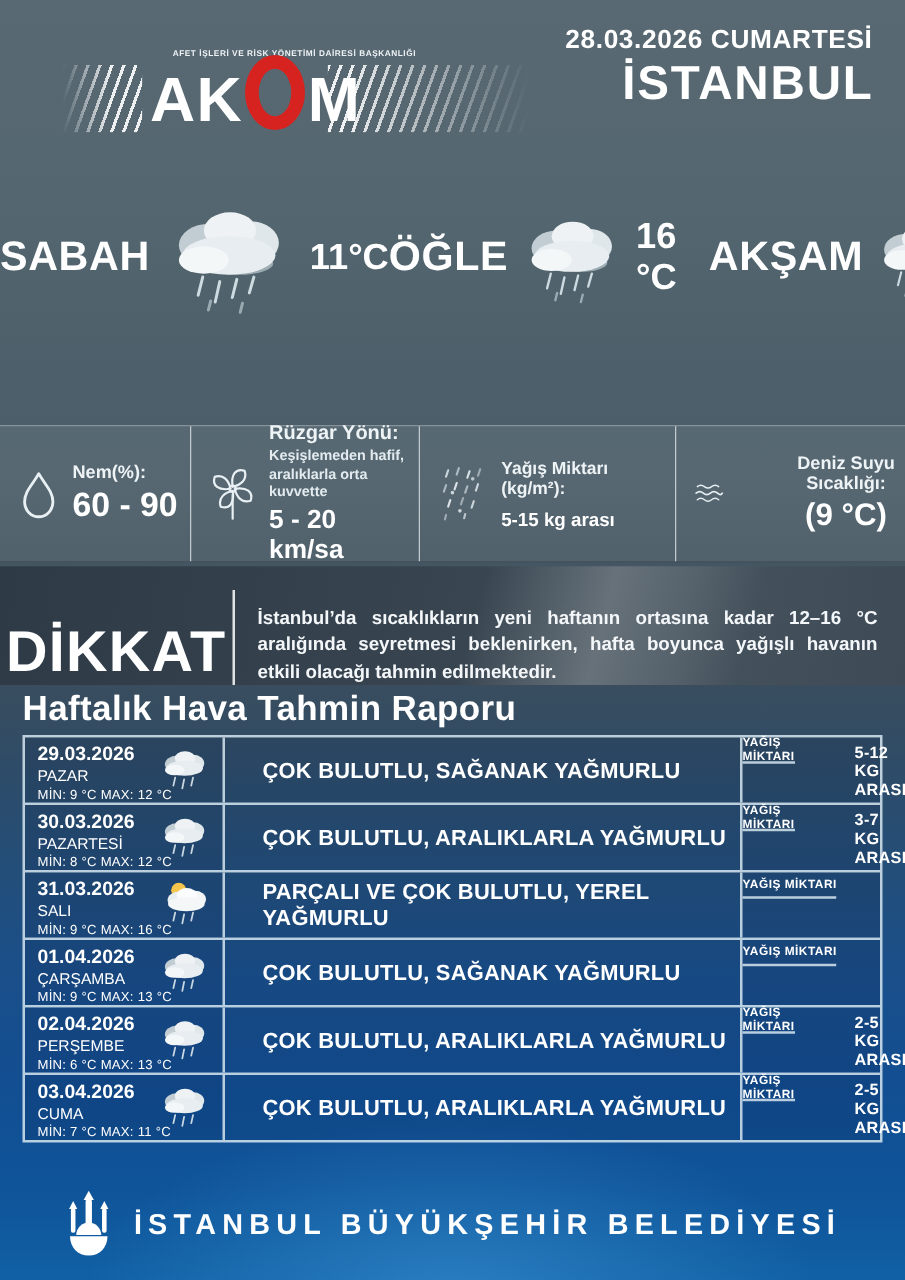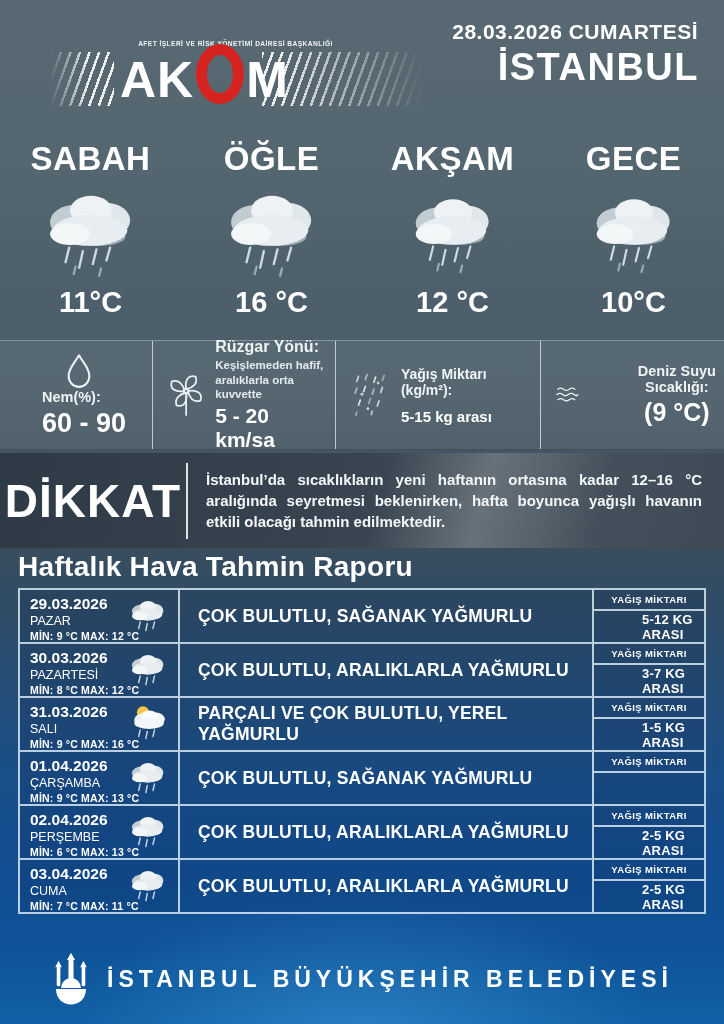--- a/index.html
+++ b/index.html
@@ -39,47 +39,47 @@
   .hdr-date{
     position:absolute;right:26px;top:20px;font-size:21px;font-weight:800;
     letter-spacing:.5px;text-align:right;
   }
   .hdr-city{
     position:absolute;right:25px;top:46px;font-size:38px;font-weight:800;
     letter-spacing:1.5px;text-align:right;
   }
   
   .periods{position:absolute;left:0;top:140px;width:724px;display:flex;}
-  .period{flex:1;display:flex;flex-direction:column;align-items:center;}
+  .period{flex:1;display:flex;flex-direction:row;align-items:center;margin-top:12px;}
   .period .plabel{font-size:33px;font-weight:800;letter-spacing:.5px;}
   .period svg{margin-top:6px;}
   .period .ptemp{font-size:29px;font-weight:800;margin-top:2px;}
   
   .metrics{
     position:absolute;left:0;top:340px;width:724px;height:108px;display:flex;
     background:rgba(255,255,255,0.07);
     border-top:1px solid rgba(255,255,255,0.28);
     border-bottom:1px solid rgba(0,0,0,0.18);
   }
   .metric{display:flex;align-items:center;padding:10px 8px 10px 14px;box-sizing:border-box;}
   .metric + .metric{border-left:1.5px solid rgba(255,255,255,0.65);}
-  .m1{width:152px;flex-direction:column;}.m2{width:183px;}.m3{width:205px;}.m4{width:184px;gap:48px;}
+  .m1{width:152px;}.m2{width:183px;}.m3{width:205px;}.m4{width:184px;gap:48px;}
   .metric .mtext{margin-left:10px;}
   .mlabel{font-size:14.5px;font-weight:600;color:#eef3f6;}
   .msub{font-size:11.5px;font-weight:600;color:#e3ebef;line-height:1.25;margin-top:2px;}
   .mvalue-big{font-size:27px;font-weight:600;margin-top:3px;}
   .mvalue-mid{font-size:21px;font-weight:600;margin-top:2px;}
   .mvalue-sm{font-size:15px;font-weight:600;margin-top:10px;}
   
   .alert{
     position:absolute;left:0;top:453px;width:724px;height:95px;
     background:
       linear-gradient(105deg, rgba(255,255,255,0) 52%, rgba(255,255,255,0.22) 66%, rgba(255,255,255,0.04) 82%),
       linear-gradient(100deg,#2e3b46 0%,#37444f 45%,#3e4c57 75%,#36434e 100%);
-    display:flex;align-items:center;
+    display:flex;align-items:flex-end;
   }
   .alert-title{
     width:186px;text-align:center;font-size:46px;font-weight:800;letter-spacing:1px;
   }
   .alert-divider{width:2px;height:76px;background:rgba(255,255,255,0.85);}
   .alert-text{
     flex:1;padding:0 22px 0 18px;font-size:15px;font-weight:bold;
     line-height:1.42;text-align:justify;color:#f4f7f9;
   }
   
@@ -92,29 +92,29 @@
   }
   .wrow{display:flex;height:52px;border-top:2px solid rgba(214,230,240,0.85);}
   .wrow:first-child{border-top:none;}
   .wdate{
     width:160px;box-sizing:border-box;position:relative;
     padding:5px 8px 4px 10px;border-right:2px solid rgba(214,230,240,0.85);
     background:rgba(10,35,70,0.18);
   }
   .wdate .d1{font-size:15.5px;font-weight:800;}
   .wdate .d2{font-size:12.5px;font-weight:400;margin-top:1px;}
-  .wdate .d3{font-size:10.5px;font-weight:700;margin-top:2px;letter-spacing:.2px;}
+  .wdate .d3{font-size:10.5px;font-weight:400;margin-top:2px;letter-spacing:.2px;}
   .wdate svg{position:absolute;right:5px;top:5px;}
   .wcond{
-    flex:1;display:flex;align-items:center;padding-left:18px;
+    flex:1;display:flex;align-items:center;padding-left:30px;
     font-size:17.5px;font-weight:800;letter-spacing:.2px;
     background:rgba(10,35,70,0.12);
   }
   .wamt{
-    width:112px;box-sizing:border-box;display:flex;flex-direction:column;
+    width:112px;box-sizing:border-box;display:flex;flex-direction:row;
     border-left:2px solid rgba(214,230,240,0.85);background:rgba(10,35,70,0.18);
   }
   .wamt .ah{
     height:19px;display:flex;align-items:center;justify-content:center;
     font-size:9.5px;font-weight:800;letter-spacing:.4px;
     border-bottom:2px solid rgba(214,230,240,0.85);
   }
   .wamt .av{
     flex:1;display:flex;align-items:center;justify-content:center;
     font-size:13px;font-weight:800;letter-spacing:.2px;margin-left:48px;
@@ -366,21 +366,20 @@
           </g>
           <ellipse cx="58" cy="44" rx="27" ry="19" fill="#e8eef1"></ellipse>
             <ellipse cx="92" cy="42" rx="25" ry="19" fill="#f2f6f7"></ellipse>
           <ellipse cx="74" cy="33" rx="23" ry="16" fill="#fbfcfd"></ellipse>
             <ellipse cx="73" cy="53" rx="41" ry="16" fill="#f4f7f8"></ellipse>
         </svg>
       </div>
       <div class="wcond">PARÇALI VE ÇOK BULUTLU, YEREL YAĞMURLU</div>
       <div class="wamt">
         <div class="ah">YAĞIŞ MİKTARI</div>
-        <div class="av">1-5 KG ARASI</div>
       </div>
     </div>
 
     <div class="wrow">
       <div class="wdate">
         <div class="d1">01.04.2026</div>
         <div class="d2">ÇARŞAMBA</div>
         <div class="d3">MİN: 9 °C MAX: 13 °C</div>
         <svg width="50" height="42" viewBox="0 0 140 110">
           <g stroke="#dce8ee" stroke-width="4" stroke-linecap="round" opacity=".9">

